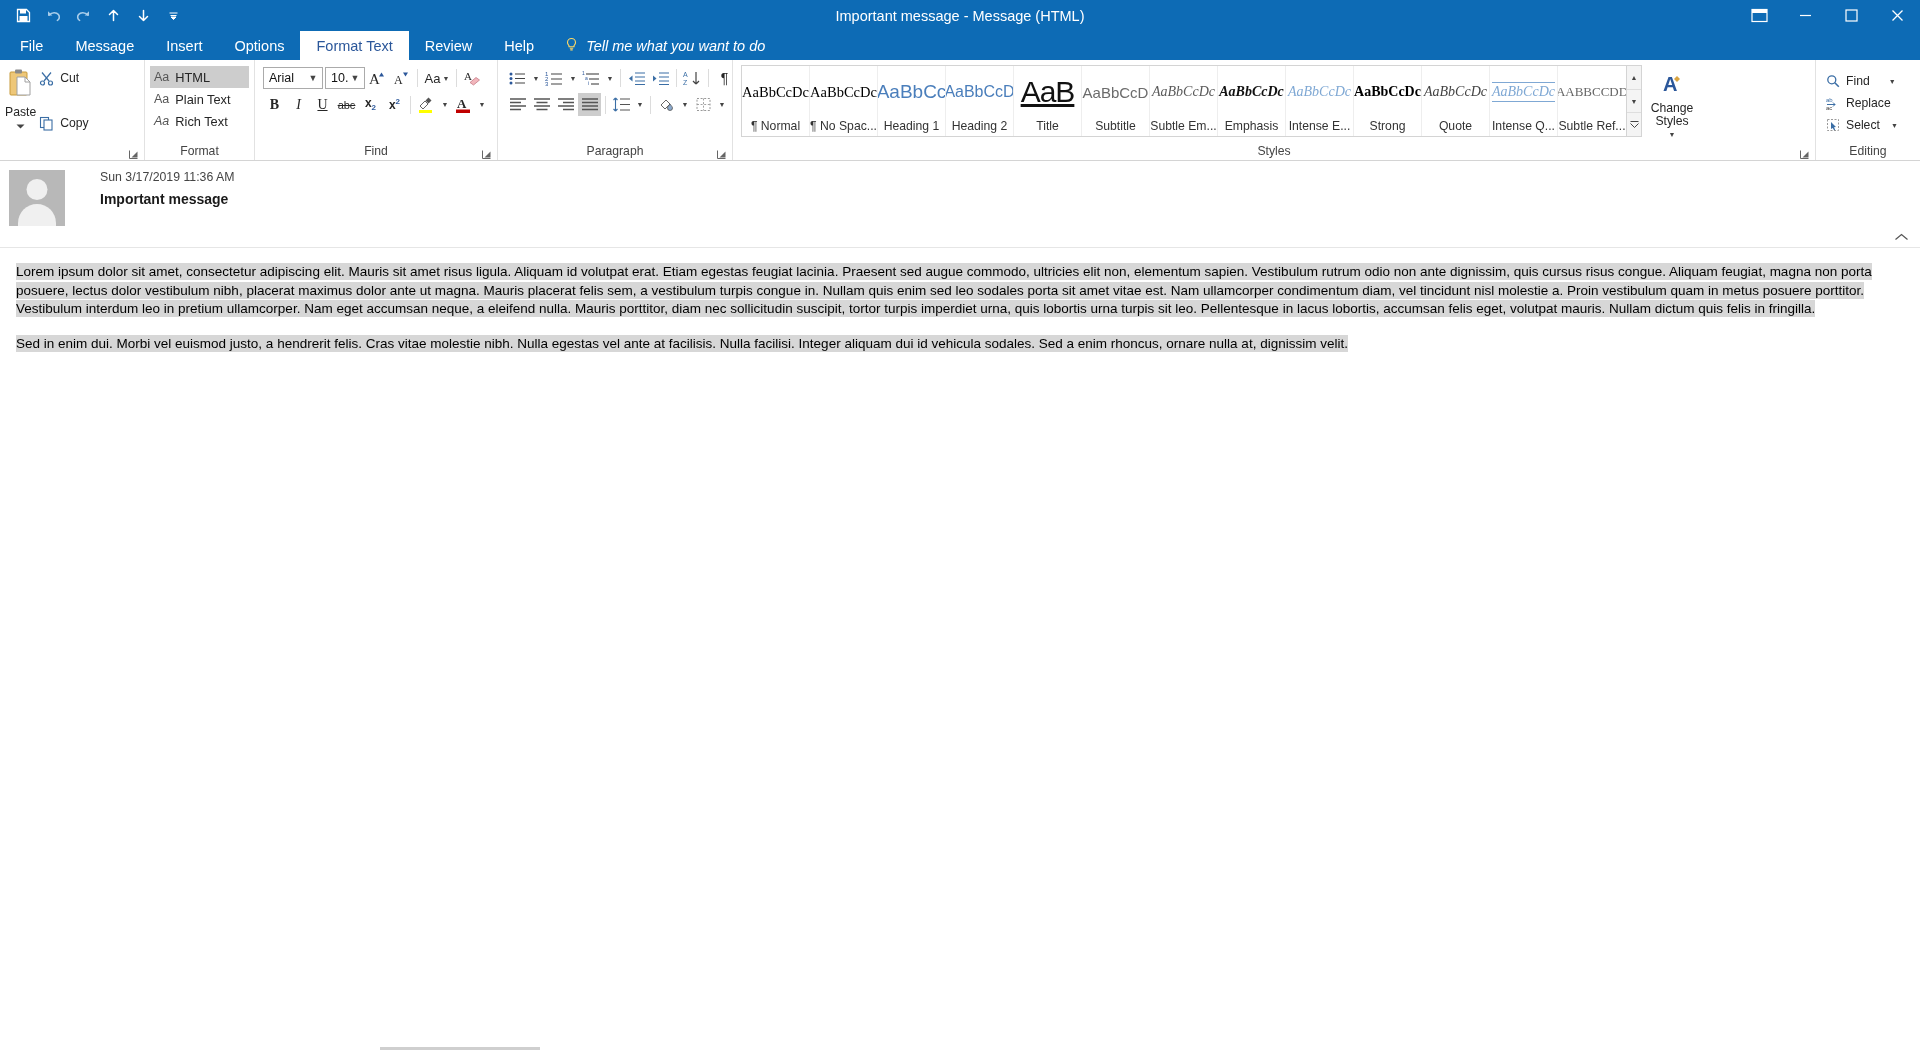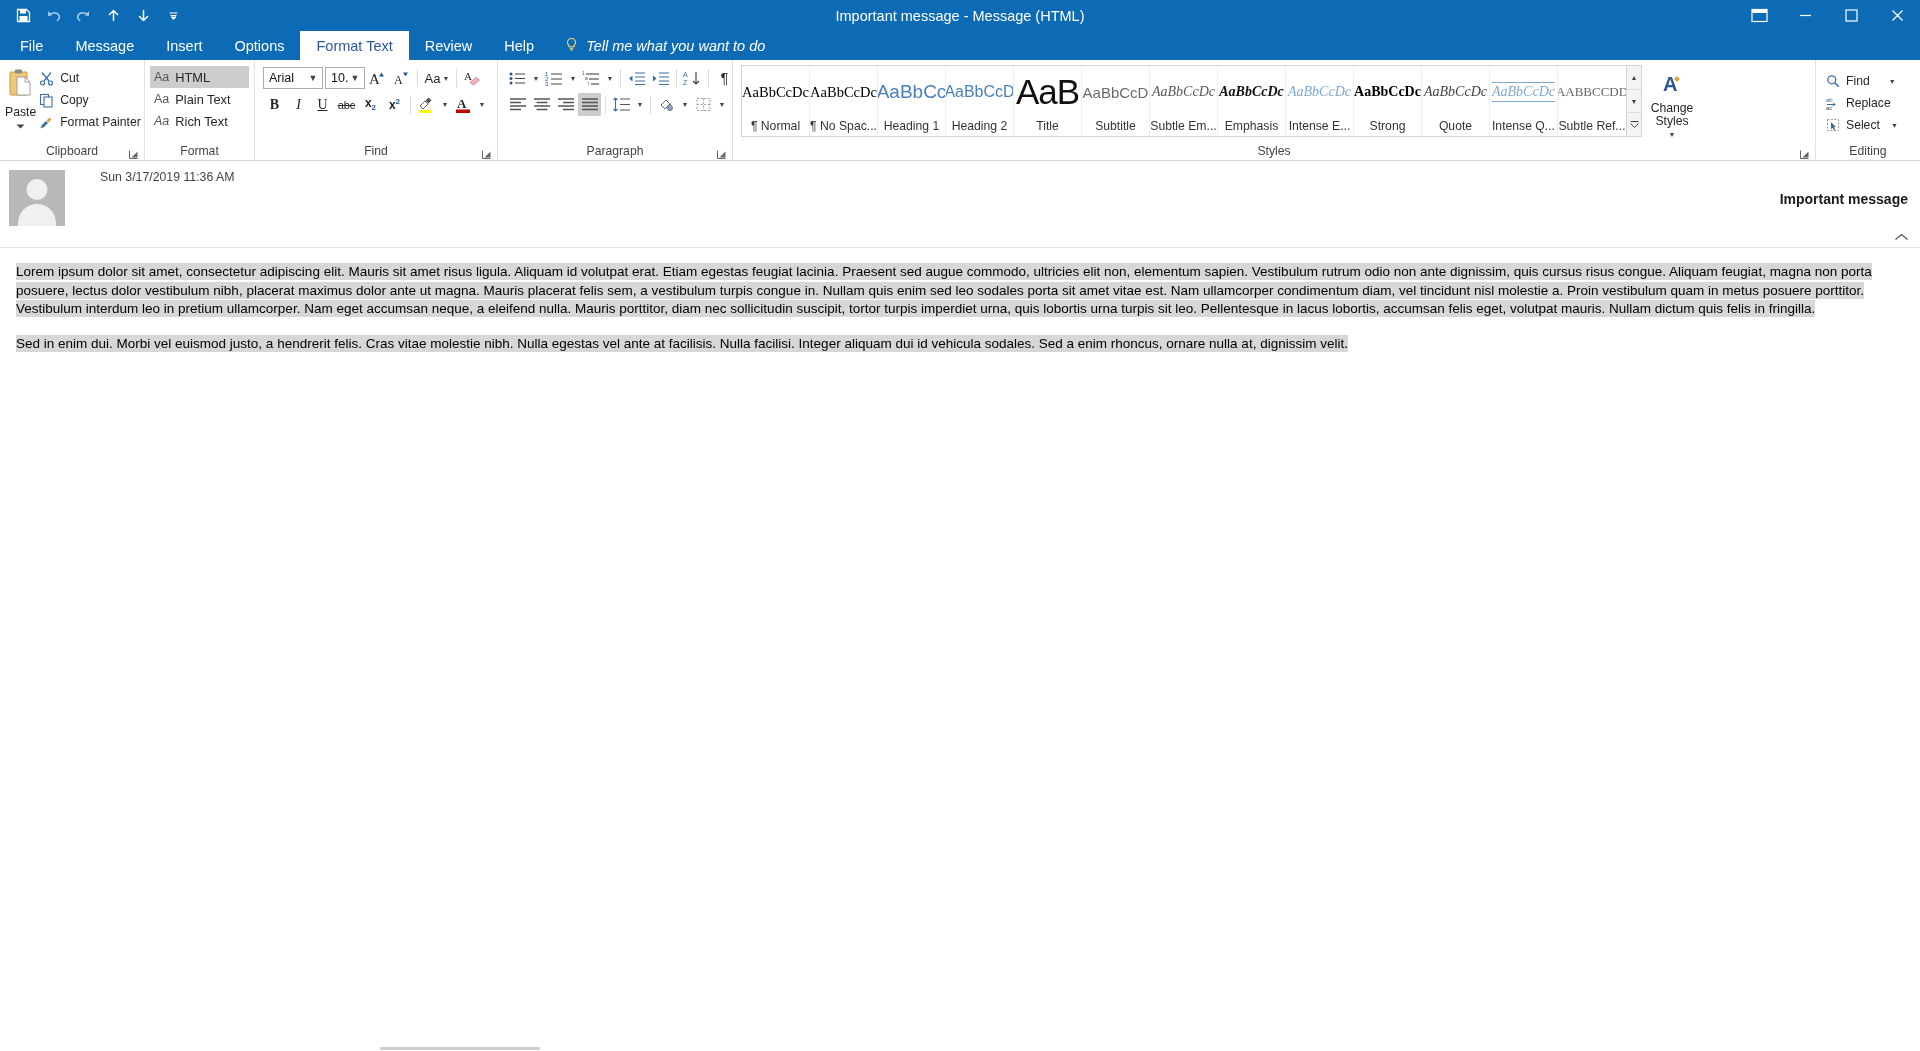--- a/index.html
+++ b/index.html
@@ -132,21 +132,21 @@
   .big-btn {
     width: 56px;
     display: flex; flex-direction: column;
     align-items: center;
     padding-top: 4px;
     font-size: 12.2px;
     color: #262626;
   }
   .big-btn .lbl { margin-top: 2px; }
   .big-btn .caret { margin-top: -1px; }
-  .small-btns { display: flex; flex-direction: column; justify-content: center; padding-top: 3px;}
+  .small-btns { display: flex; flex-direction: column; justify-content: center; padding-top: 3px; gap: 23px;}
   .sbtn {
     display: flex; align-items: center;
     height: 22px;
     padding: 0 5px 0 2px;
     font-size: 12.2px;
     color: #262626;
     gap: 5px;
     white-space: nowrap;
   }
   .sbtn .ico { width: 17px; display:flex; align-items:center; justify-content:center; }
@@ -222,21 +222,21 @@
     display: flex; align-items: center; justify-content: center;
     white-space: nowrap;
     overflow: hidden;
     width: 100%;
     text-align: center;
   }
   .sp-normal { font-family: "Liberation Serif", serif; font-size: 14.5px; color:#000; }
   .sp-nospace { font-family: "Liberation Serif", serif; font-size: 14.5px; color:#000; }
   .sp-h1 { font-family: "Liberation Sans", sans-serif; font-size: 19px; color: #4a7ebb; font-weight: 300;}
   .sp-h2 { font-family: "Liberation Sans", sans-serif; font-size: 16px; color: #4a7ebb; font-weight: 300;}
-  .sp-title { font-family: "Liberation Sans", sans-serif; font-size: 35px; color: #111; font-weight: 300; letter-spacing: -1px;}
+  .sp-title { font-family: "Liberation Sans", sans-serif; font-size: 30px; color: #111; font-weight: 300; letter-spacing: -1px; text-decoration: underline;}
   .sp-subtitle { font-family: "Liberation Sans", sans-serif; font-size: 15px; color: #6b6b6b; font-weight: 300;}
   .sp-subtleem { font-family: "Liberation Serif", serif; font-style: italic; font-size: 14px; color: #5a5a5a; }
   .sp-emphasis { font-family: "Liberation Serif", serif; font-style: italic; font-size: 14px; color: #111; font-weight: 700;}
   .sp-intenseem { font-family: "Liberation Serif", serif; font-style: italic; font-size: 14px; color: #7fa8d4; }
   .sp-strong { font-family: "Liberation Serif", serif; font-weight: 700; font-size: 14px; color:#000; }
   .sp-quote { font-family: "Liberation Serif", serif; font-style: italic; font-size: 14px; color: #444; }
   .sp-intenseq { font-family: "Liberation Serif", serif; font-style: italic; font-size: 14px; color: #7fa8d4; border-top: 1px solid #7fa8d4; border-bottom: 1px solid #7fa8d4; padding: 1px 0;}
   .sp-subtleref { font-family: "Liberation Serif", serif; font-variant: small-caps; font-size: 13px; color: #666; }
 
   .gallery-scroll {
@@ -312,21 +312,20 @@
     font-weight: 300;
     margin-top: 3px;
     line-height: 26px;
   }
   .hdr-subject {
     margin-left: 88px;
     font-size: 14px;
     font-weight: bold;
     color: #1a1a1a;
     margin-top: 7px;
-    text-align: right;
   }
   .hdr-to {
     display: flex;
     align-items: center;
     font-size: 12.3px;
     color: #444;
     gap: 17px;
   }
   .hdr-to .to-lbl { width: 14px; text-align: left; padding-left: 4px;}
   .collapse-caret {

